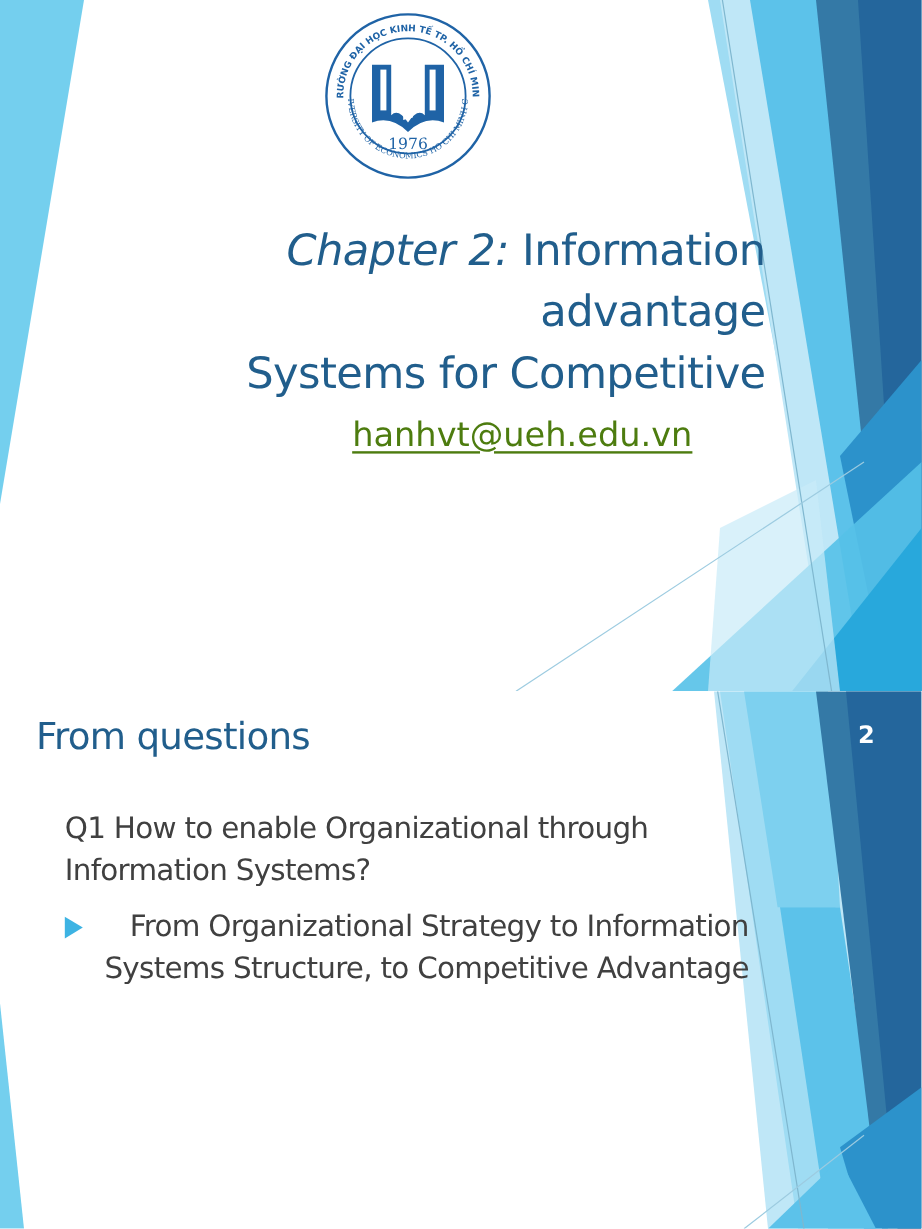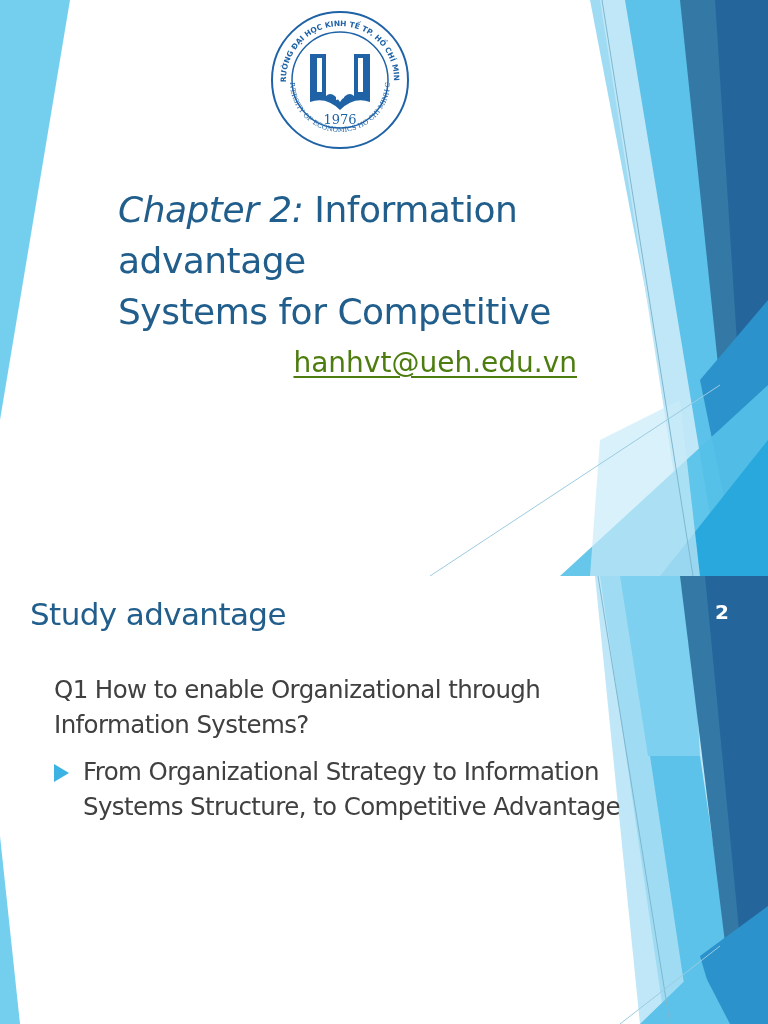--- a/index.html
+++ b/index.html
@@ -2,28 +2,28 @@
 <html><head>
 <meta charset="utf-8">
 <style>
   html, body { margin: 0; padding: 0; }
   body { width: 768px; height: 1024px; position: relative; overflow: hidden; background: #ffffff; font-family: "DejaVu Sans", sans-serif; }
   .slide { position: absolute; left: 0; width: 768px; overflow: hidden; background: #ffffff; }
   #slide1 { top: 0; height: 576px; }
   #slide2 { top: 576px; height: 448px; }
   .bg-svg { position: absolute; left: 0; top: 0; }
   .logo { position: absolute; left: 270px; top: 10px; width: 140px; height: 140px; }
-  .title { position: absolute; right: 130px; top: 184px; width: 520px; color: #215e8c; font-size: 36px; line-height: 51px; font-family: "DejaVu Sans", sans-serif; letter-spacing: -0.5px; }
+  .title { position: absolute; right: 130px; top: 184px; width: 520px; text-align: right; color: #215e8c; font-size: 36px; line-height: 51px; font-family: "DejaVu Sans", sans-serif; letter-spacing: -0.5px; }
   .title .italic { font-style: italic; }
   .email { position: absolute; right: 191px; top: 346px; color: #4d7c0f; font-size: 28px; text-decoration: underline; text-underline-offset: 4px; font-family: "DejaVu Sans", sans-serif; }
   .s2-title { position: absolute; left: 30px; top: 20px; color: #215e8c; font-size: 31px; font-family: "DejaVu Sans", sans-serif; letter-spacing: -0.6px; }
   .page-num { position: absolute; left: 715px; top: 24px; color: #ffffff; font-size: 20px; font-weight: bold; font-family: "DejaVu Sans", sans-serif; }
   .body { position: absolute; left: 30px; top: 96px; width: 570px; color: #404040; font-size: 24.5px; line-height: 35px; font-family: "DejaVu Sans", sans-serif; letter-spacing: -0.6px; margin-left: 24px; }
   .para { margin-bottom: 12px; }
-  .bullet-item { position: relative; padding-left: 29px; }
+  .bullet-item { position: relative; padding-left: 29px; text-align: right; }
   .bullet-icon { position: absolute; left: 0; top: 10px; width: 0; height: 0; border-top: 9px solid transparent; border-bottom: 9px solid transparent; border-left: 15px solid #3db3e3; }
 </style>
 </head>
 <body>
 
 <div id="slide1" class="slide">
   <svg class="bg-svg" width="768" height="576" viewBox="0 0 768 576">
 
     <polygon points="0,0 70,0 0,420" fill="#74cfee"></polygon>
 
@@ -80,21 +80,21 @@
     <polygon points="620,0 690,0 700,180 648,180" fill="#7dd0ef"></polygon>
     <polygon points="650,180 700,180 740,448 690,448" fill="#5cc2ea"></polygon>
     <polygon points="680,0 768,0 768,448 735,448" fill="#3479a6"></polygon>
     <polygon points="705,0 768,0 768,448 748,448" fill="#24669c"></polygon>
     <polygon points="700,380 768,330 768,448 720,448" fill="#2c92cb"></polygon>
     <polygon points="640,448 700,390 730,448" fill="#5cc2ea"></polygon>
     <line x1="598" y1="0" x2="670" y2="448" stroke="#7fb7cf" stroke-width="1"></line>
     <line x1="620" y1="448" x2="720" y2="370" stroke="#9ccbe0" stroke-width="1"></line>
   </svg>
 
-  <div class="s2-title">Study advantage</div>
+  <div class="s2-title">From questions</div>
   <div class="page-num">2</div>
 
   <div class="body">
     <div class="para">Q1 How to enable Organizational through Information Systems?</div>
     <div class="bullet-item">
       <span class="bullet-icon"></span>
       <span>From Organizational Strategy to Information Systems Structure, to Competitive Advantage</span>
     </div>
   </div>
 </div>

